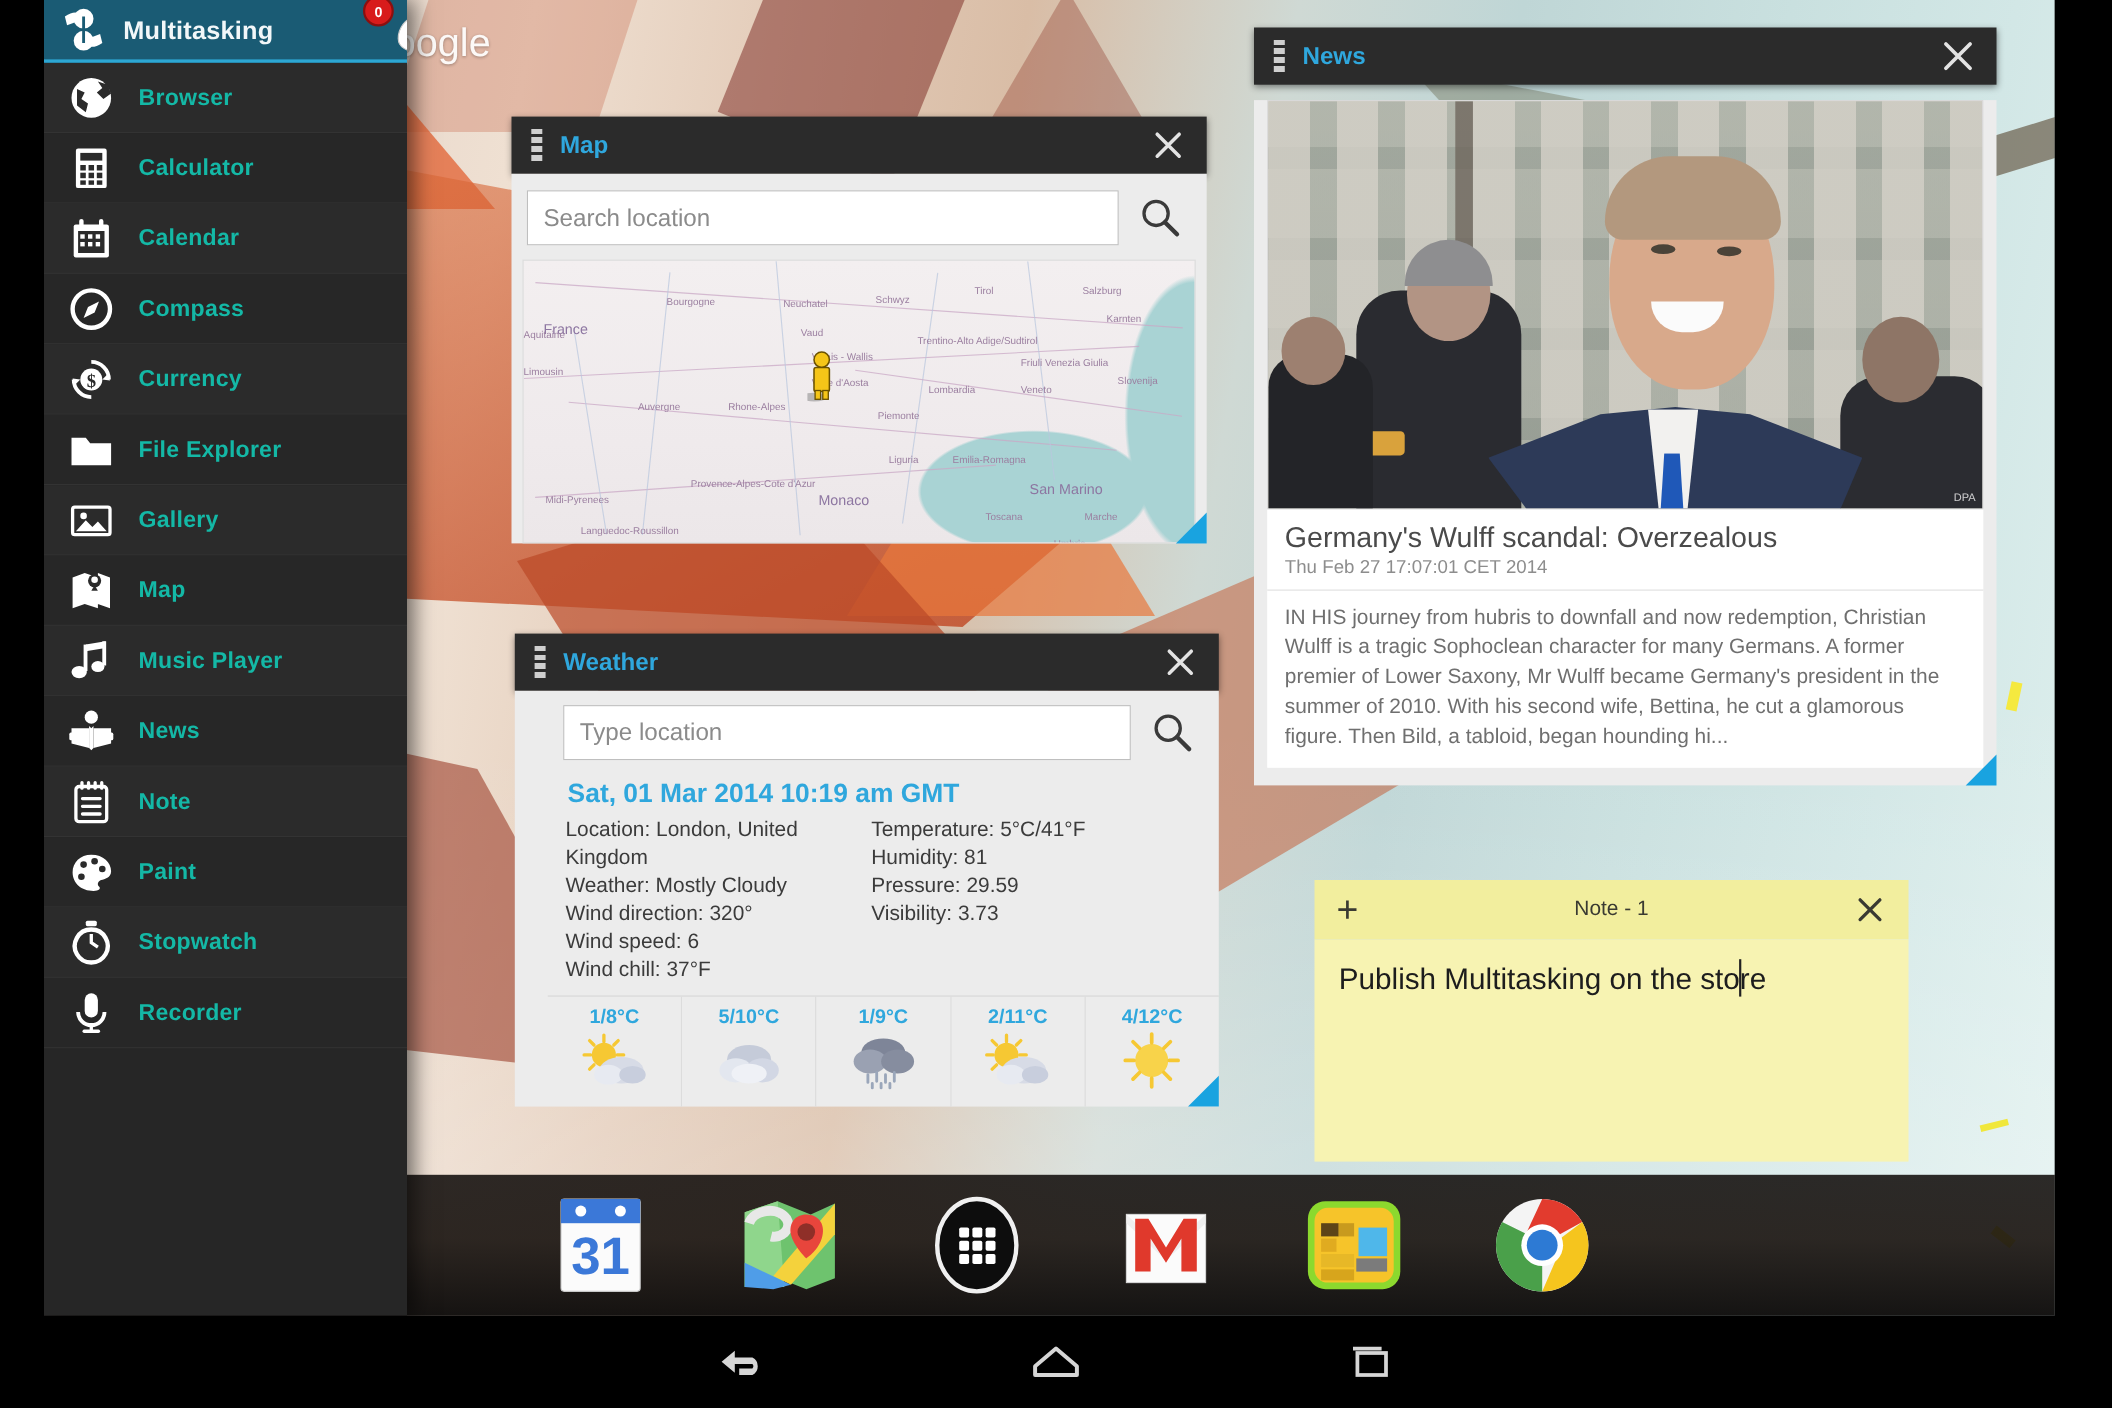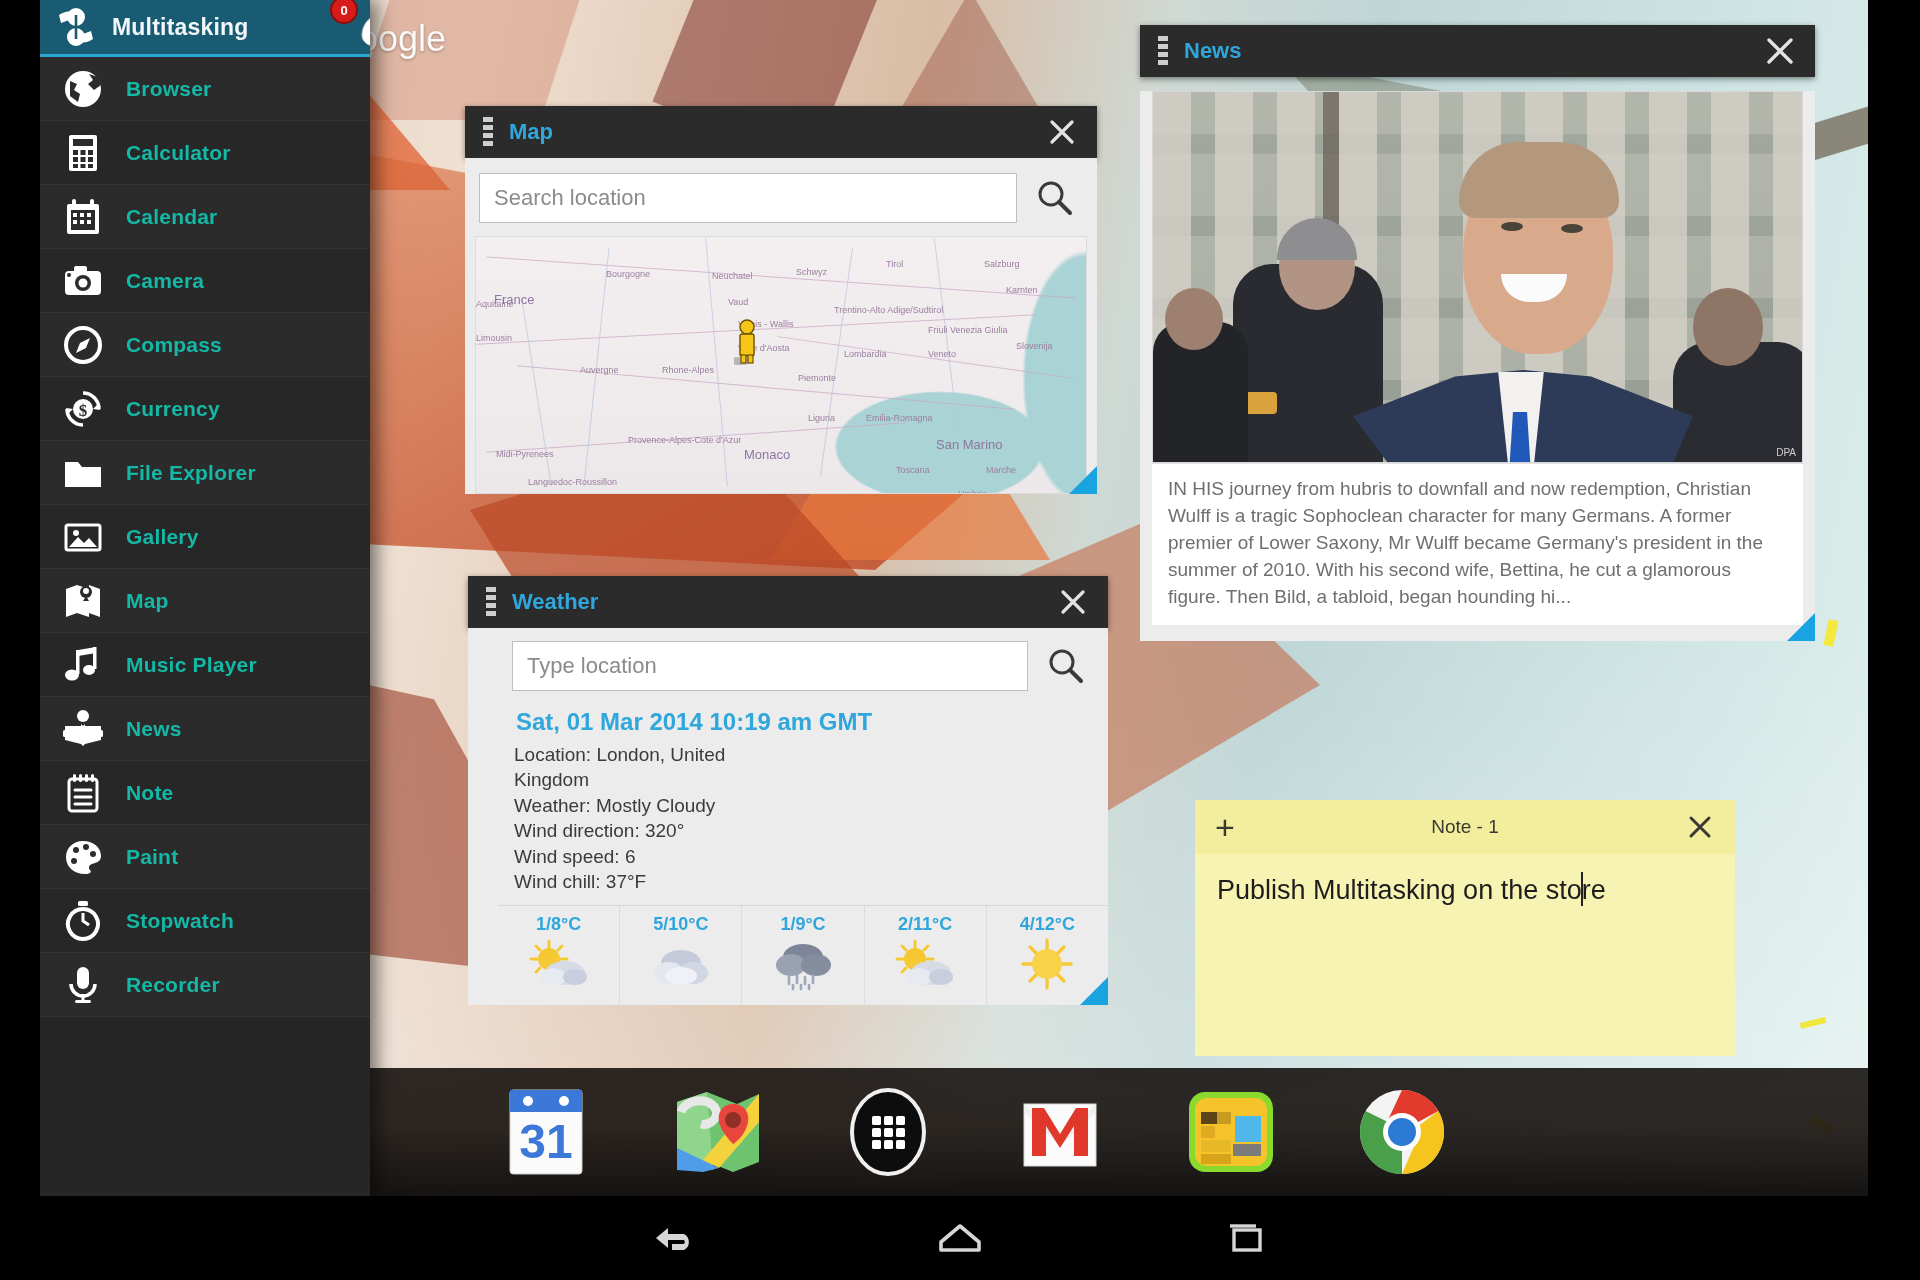--- a/index.html
+++ b/index.html
@@ -327,20 +327,26 @@
       <div style="padding: 2px 16px 10px;">
         <div id="weather-date">Sat, 01 Mar 2014 10:19 am GMT</div>
         <div class="weather-cols">
           <div class="weather-col left">
             <div>Location: London, United Kingdom</div>
             <div>Weather: Mostly Cloudy</div>
             <div>Wind direction: 320°</div>
             <div>Wind speed: 6</div>
             <div>Wind chill: 37°F</div>
           </div>
+          <div class="weather-col">
+            <div>Temperature: 5°C/41°F</div>
+            <div>Humidity: 81</div>
+            <div>Pressure: 29.59</div>
+            <div>Visibility: 3.73</div>
+          </div>
         </div>
       </div>
 
       <div id="forecast">
         <div class="fc-cell">
           <div class="fc-temp">1/8°C</div>
           <div>
             <svg width="64" height="54" viewBox="0 0 64 54">
               <g>
                   <circle cx="22" cy="22" r="11" fill="#f6c833"></circle>
@@ -449,20 +455,24 @@
         <div style="position:absolute;left:310px;top:62px;width:150px;height:200px;border-radius:50% 50% 46% 46%;background:#d8a98b;"></div>
         <div style="position:absolute;left:306px;top:50px;width:160px;height:76px;border-radius:80px 80px 22px 22px;background:#b3987e;"></div>
 
         <div style="position:absolute;left:348px;top:182px;width:66px;height:28px;border-radius:0 0 40px 40px;background:#fbfbfb;"></div>
 
         <div style="position:absolute;left:348px;top:130px;width:22px;height:9px;border-radius:50%;background:#4a4338;"></div>
         <div style="position:absolute;left:408px;top:132px;width:22px;height:9px;border-radius:50%;background:#4a4338;"></div>
 
         <div style="position:absolute;right:6px;bottom:4px;color:#e9e9e9;font-size:10px;opacity:.85;margin-left:29px;">DPA</div>
       </div>
+      <div id="news-head">
+        <div id="news-title">Germany's Wulff scandal: Overzealous</div>
+        <div id="news-date">Thu Feb 27 17:07:01 CET 2014</div>
+      </div>
       <div id="news-body">IN HIS journey from hubris to downfall and now redemption, Christian Wulff is a tragic Sophoclean character for many Germans. A former premier of Lower Saxony, Mr Wulff became Germany's president in the summer of 2010. With his second wife, Bettina, he cut a glamorous figure. Then Bild, a tabloid, began hounding hi...</div>
       <div class="resize-grip"></div>
     </div>
   </div>
 
   <div class="win" id="win-note">
     <div id="note-bar">
       <div id="note-plus">+</div>
       <div id="note-title">Note - 1</div>
       <div id="note-close">
@@ -613,32 +623,20 @@
                 <rect x="18" y="24" width="4" height="4"></rect>
                 <rect x="25" y="24" width="4" height="4"></rect>
               </g>
           <rect x="10" y="3" width="4" height="9" rx="2" fill="#fff"></rect>
               <rect x="28" y="3" width="4" height="9" rx="2" fill="#fff"></rect>
             </svg>
         </div>
         <div class="sb-label">Calendar</div>
       </div>
 
-      <div class="sb-item">
-        <div class="sb-ico">
-          <svg width="42" height="42" viewBox="0 0 42 42">
-              <rect x="3" y="11" width="36" height="24" rx="4" fill="#fff"></rect>
-              <rect x="12" y="6" width="13" height="7" rx="2" fill="#fff"></rect>
-              <circle cx="21" cy="23" r="8" fill="#2b2b2b"></circle>
-              <circle cx="21" cy="23" r="4.5" fill="#fff"></circle>
-              <circle cx="7" cy="15" r="2" fill="#2b2b2b"></circle>
-            </svg>
-        </div>
-        <div class="sb-label">Camera</div>
-      </div>
 
       <div class="sb-item">
         <div class="sb-ico">
           <svg width="42" height="42" viewBox="0 0 42 42">
               <circle cx="21" cy="21" r="17" fill="none" stroke="#fff" stroke-width="4"></circle>
               <path d="M28 14 L18 19 L14 29 L24 24 Z" fill="#fff"></path>
             </svg>
         </div>
         <div class="sb-label">Compass</div>
       </div>

